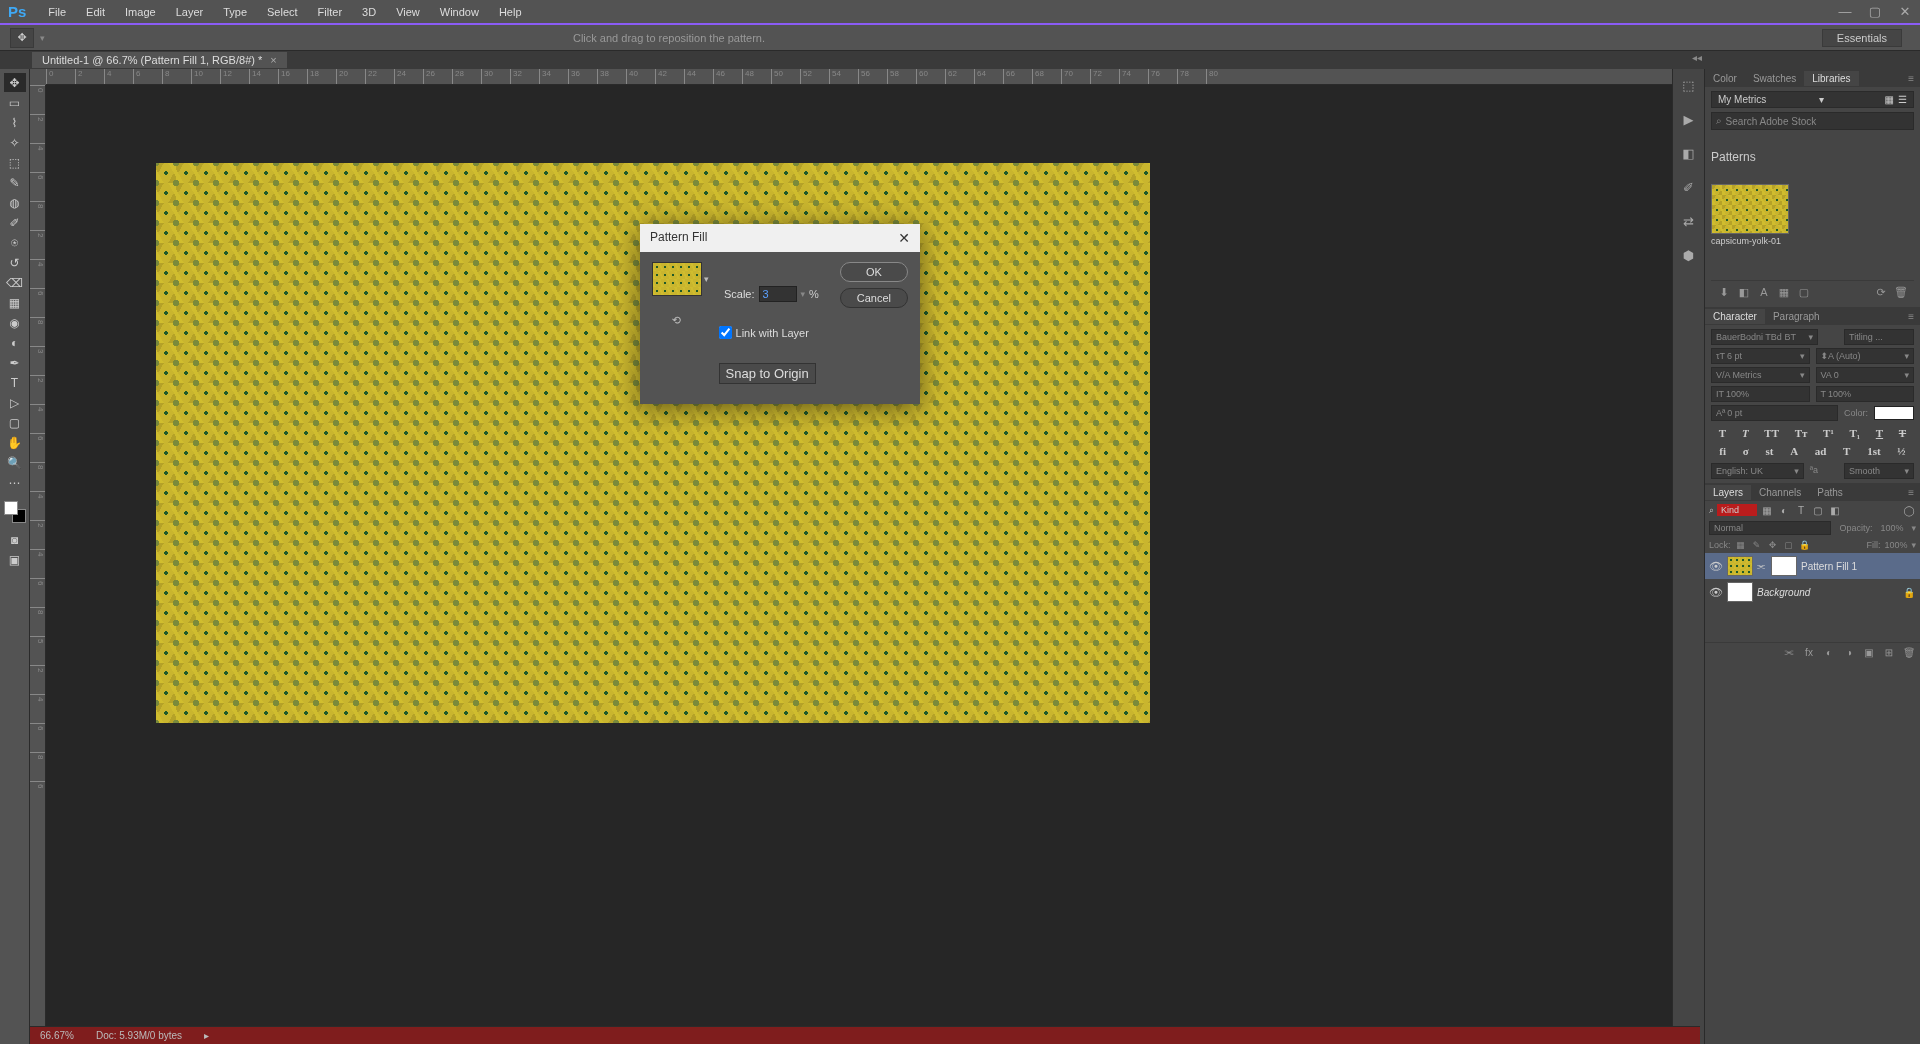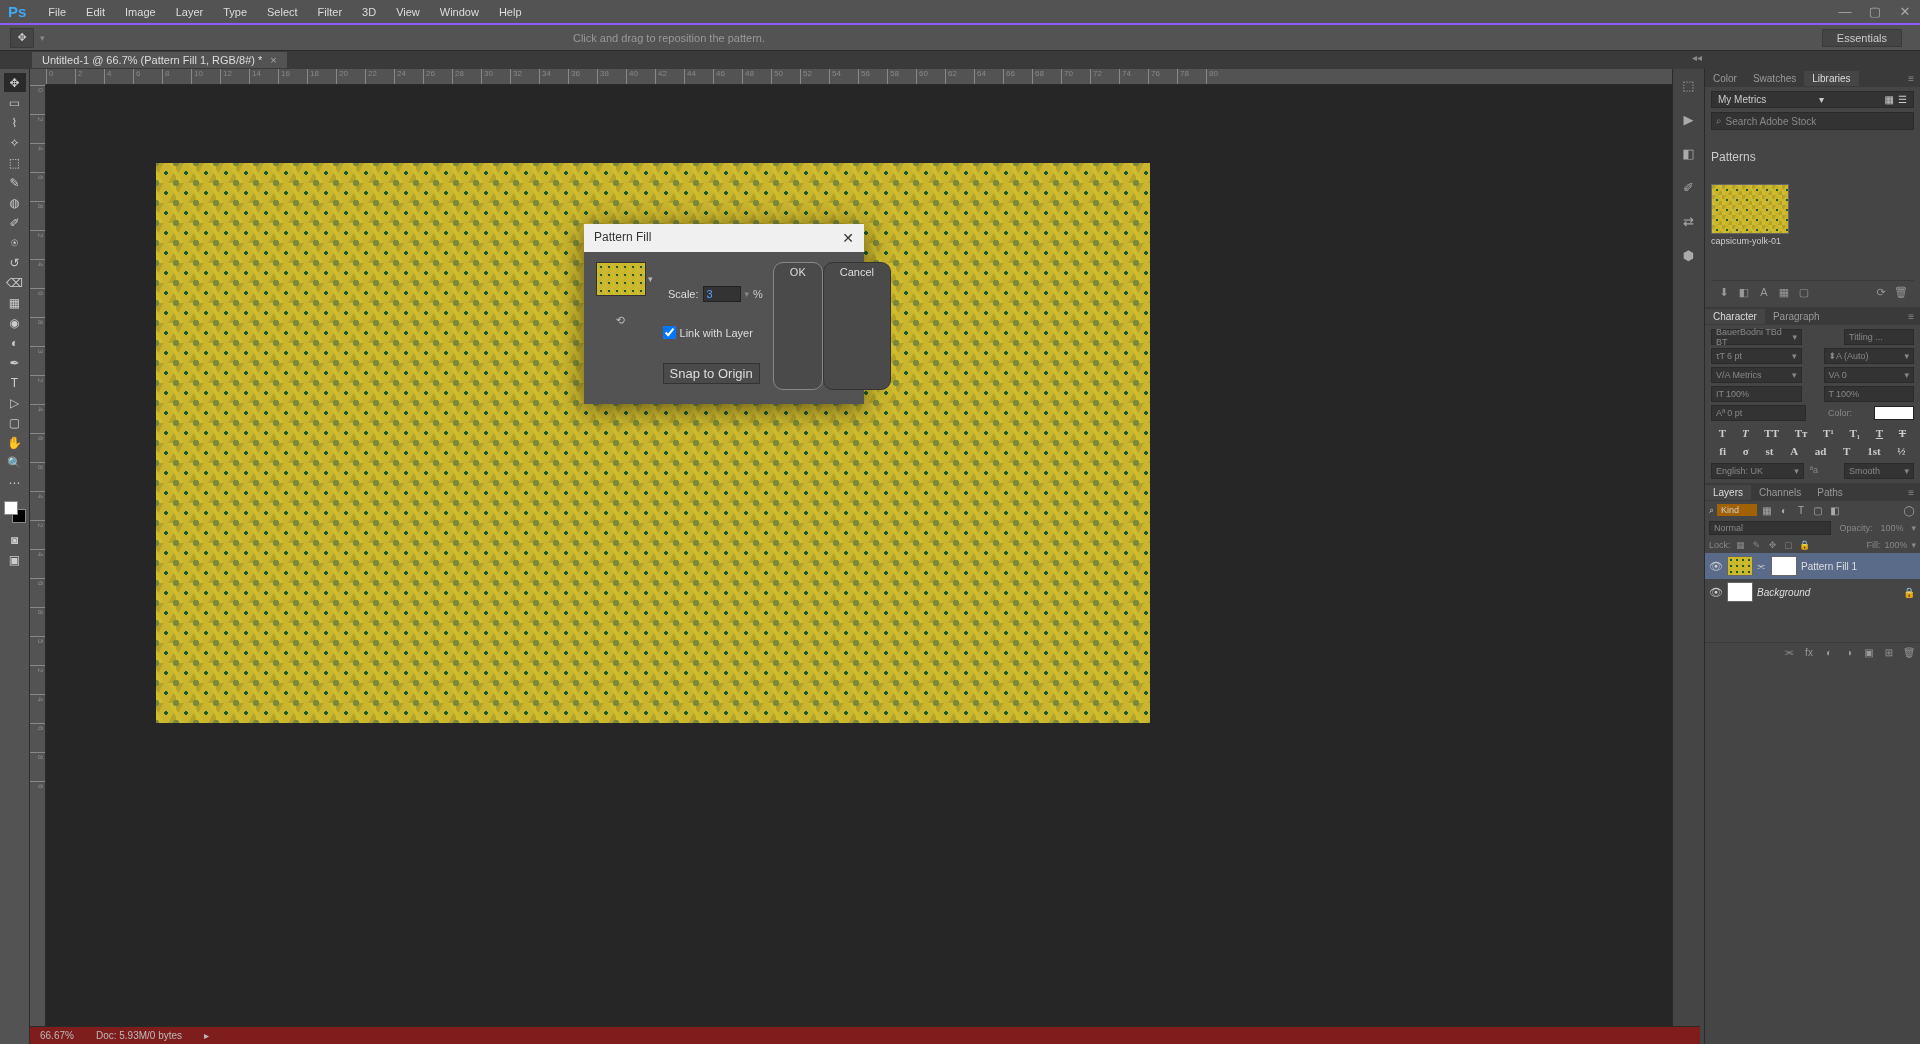--- a/index.html
+++ b/index.html
@@ -85,21 +85,21 @@
     linear-gradient(-60deg, #b5a228 25%, transparent 25%, transparent 75%, #b5a228 75%);
   background-size: 10px 10px;
 }
 .lib-thumb-name { font-size: 9px; color: #ccc; margin-top: 2px; }
 .lib-footer { display: flex; gap: 6px; padding: 4px 6px; border-top: 1px solid #3a3a3a; margin-top: 34px; }
 .lib-footer .i { width: 14px; height: 14px; color: #999; font-size: 11px; display:flex;align-items:center;justify-content:center; }
 .lib-footer .right { margin-left: auto; display: flex; gap: 6px; }
 
 
 .char-panel { font-size: 9px; color: #888; }
-.char-row { display: flex; gap: 22px; margin-bottom: 3px; align-items:center; }
+.char-row { display: flex; gap: 6px; margin-bottom: 3px; align-items:center; }
 .char-field { background: #333; border: 1px solid #2a2a2a; padding: 1px 4px; flex: 1; color: #888; display:flex;align-items:center;gap:2px; height:16px; }
 .char-field.small { flex: 0 0 70px; margin-left: 20px; }
 .char-icons-row { display: flex; justify-content: space-around; padding: 3px 0; color: #ccc; font-size: 11px; }
 .char-icons-row span { font-family: "Times New Roman", serif; font-weight: bold; cursor: pointer; }
 .char-lang { display: flex; gap: 4px; margin-top: 3px; }
 
 
 .layers-filter { display: flex; gap: 3px; padding: 2px 4px; align-items: center; font-size:9px; }
 .layers-filter .f { width:14px; height:14px; color:#aaa; display:flex;align-items:center;justify-content:center; font-size:10px;}
 .layers-props { display: flex; padding: 2px 4px; gap: 8px; font-size: 9px; color: #888; align-items:center; }
@@ -117,40 +117,40 @@
     linear-gradient(60deg, #d0bd2e 25%, transparent 25%, transparent 75%, #d0bd2e 75%);
   background-size: 6px 6px;
 }
 .layer-row .link { width: 10px; font-size: 9px; color: #ccc; }
 .layer-row .name { font-size: 10px; color: #ddd; }
 .layer-row .lock { margin-left: auto; color: #999; font-size: 10px; }
 .layers-footer { margin-top: auto; display: flex; gap: 6px; padding: 2px 4px; border-top: 1px solid #3a3a3a; justify-content: flex-end; }
 .layers-footer .i { width:14px; height:14px; color:#999; font-size:10px; display:flex;align-items:center;justify-content:center; }
 
 
-.dialog { position: absolute; top: 224px; left: 584px; width: 280px; background: #535353; box-shadow: 0 4px 24px rgba(0,0,0,.5); }
+.dialog { position: absolute; top: 224px; left: 640px; width: 280px; background: #535353; box-shadow: 0 4px 24px rgba(0,0,0,.5); }
 .dialog-title { background: #f0f0f0; color: #333; padding: 6px 10px; display: flex; justify-content: space-between; font-size: 12px; }
 .dialog-title .x { cursor: pointer; font-size: 14px; }
 .dialog-body { padding: 10px 12px 14px 12px; display: flex; gap: 10px; }
 .dialog-body .preview { width: 50px; height: 34px; border: 1px solid #333; background: #c9b52e;
   background-image: 
     radial-gradient(circle at 50% 50%, #1f5a2a 0 1px, transparent 1px),
     linear-gradient(60deg, #d0bd2e 25%, transparent 25%, transparent 75%, #d0bd2e 75%);
   background-size: 8px 8px;
 }
 .dialog-body .preview-wrap { display:flex; align-items:center; gap:2px; }
 .dialog-body .dd { font-size: 9px; color: #bbb; }
 .dialog-body .snap-icon { font-size: 11px; color: #bbb; margin-top: 18px; margin-left: -8px; }
 .mid-col { flex: 1; font-size: 11px; color: #ddd; }
 .mid-row { display: flex; align-items: center; gap: 4px; margin-bottom: 6px; margin-top: 24px; }
 .mid-row .lbl { text-align: right; flex: 0 0 36px; }
 .mid-row input[type=text] { width: 38px; background: #333; color: #5aa0ff; border: 1px solid #222; padding: 1px 3px; font-size: 11px; }
 .mid-row .pct { color: #ccc; }
 .snapbtn { background: #4a4a4a; border: 1px solid #333; color: #ddd; padding: 2px 6px; font-size: 13px; cursor: pointer; }
-.rcol { display: flex; flex-direction: row; }
+.rcol { display: flex; flex-direction: column; gap: 6px; }
 .dlg-btn { background: #4a4a4a; border: 1px solid #333; border-radius: 10px; padding: 3px 16px; font-size: 11px; color: #ddd; cursor: pointer; text-align: center; }
 .dlg-btn.primary { border: 1px solid #888; }
 
 .expand-handle { position:absolute; top:52px; right:218px; color:#888; font-size:10px; }
 </style>
 </head>
 <body>
 
 <div class="menubar">
   <div class="ps-logo">Ps</div>
@@ -433,21 +433,21 @@
 
     <div class="panel-tabs">
       <div class="ptab active">Layers</div>
       <div class="ptab">Channels</div>
       <div class="ptab">Paths</div>
       <div class="menu">≡</div>
     </div>
     <div class="panel-body" style="padding:0;display:flex;flex-direction:column;height:160px;">
       <div class="layers-filter">
         <span>⌕</span>
-        <div class="drop" style="background:#a16207;padding:1px 4px;flex:0 0 40px;">Kind</div>
+        <div class="drop" style="background:#b91c1c;padding:1px 4px;flex:0 0 40px;">Kind</div>
         <span class="f">▦</span>
         <span class="f">◐</span>
         <span class="f">T</span>
         <span class="f">▢</span>
         <span class="f">◧</span>
         <span class="f" style="margin-left:auto;">◯</span>
       </div>
       <div class="layers-props">
         <div class="drop">Normal</div>
         <span>Opacity:</span>

